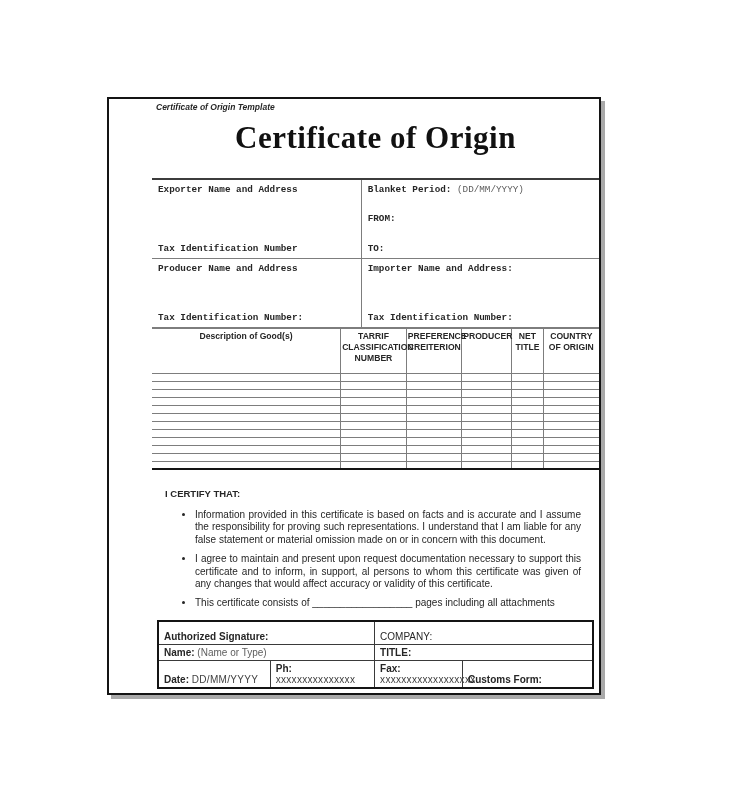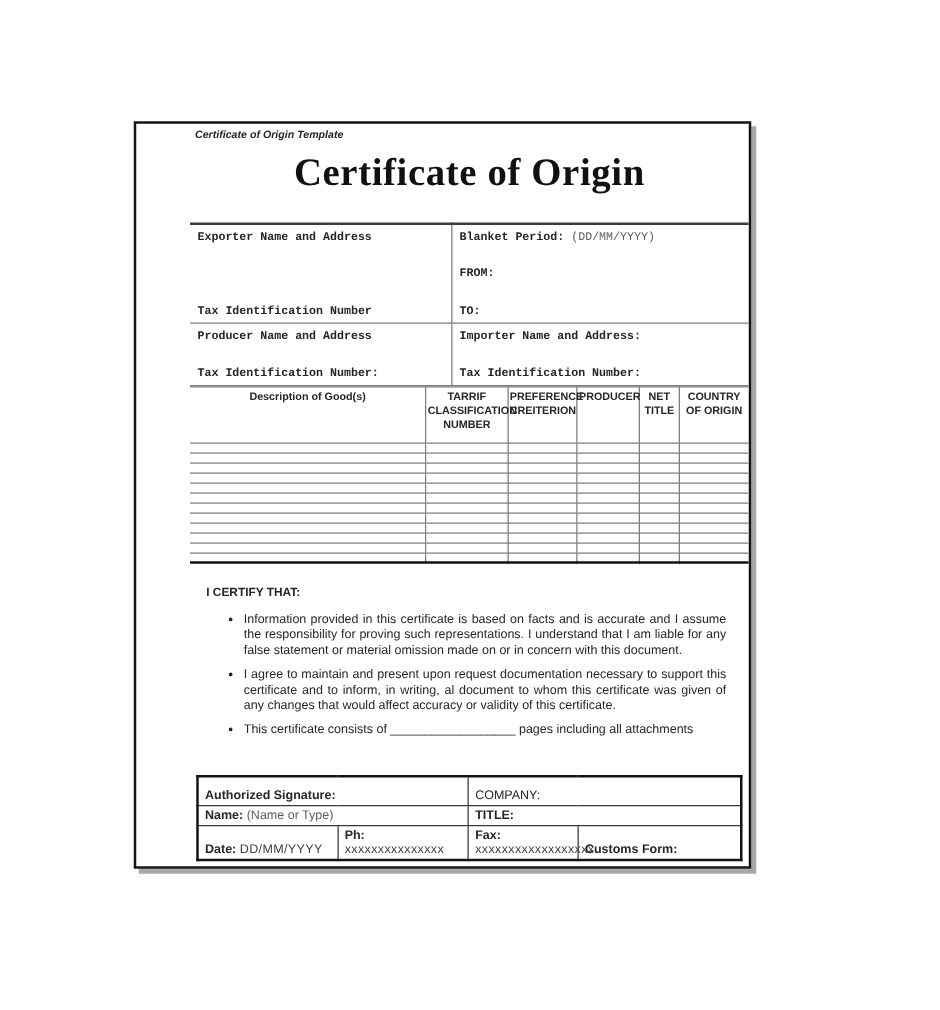--- a/index.html
+++ b/index.html
@@ -17,21 +17,21 @@
   }
   table{border-collapse:collapse;width:100%;table-layout:fixed;}
   td{vertical-align:top;box-sizing:border-box;}
   
   .parties{border-top:2px solid #3c3c3c;}
   .parties td{border:1px solid #7d7d7d;border-top:none;padding:4px 6px;font-size:9.3px;}
   .parties td:first-child{border-left:none;}
   .parties td:last-child{border-right:none;}
   .cell-col{display:flex;flex-direction:column;justify-content:space-between;height:100%;font-family:Liberation Mono, monospace;}
   .row-tall td{height:79px;}
-  .row-mid td{height:50px;}
+  .row-mid td{height:69px;}
   .b{font-weight:bold;}
   .hint{color:#5d5d5d;font-weight:normal;}
   
   .goods{border-top:1px solid #3c3c3c;border-bottom:2px solid #141414;}
   .goods th{
     border:1px solid #7d7d7d;font-size:8.6px;font-weight:bold;
     text-align:center;vertical-align:top;padding:2px 1px;line-height:1.3;height:40px;
   }
   .goods td{border:1px solid #7d7d7d;height:8px;padding:0;}
   .goods th:first-child,.goods td:first-child{border-left:none;}
@@ -217,21 +217,21 @@
           <td></td>
           <td></td>
         </tr>
       </tbody>
   </table>
 
   <div class="certify">
     <div class="certify-heading">I CERTIFY THAT:</div>
     <ul>
       <li>Information provided in this certificate is based on facts and is accurate and I assume the responsibility for proving such representations. I understand that I am liable for any false statement or material omission made on or in concern with this document.</li>
-      <li>I agree to maintain and present upon request documentation necessary to support this certificate and to inform, in writing, al document to whom this certificate was given of any changes that would affect accuracy or validity of this certificate.</li>
+      <li>I agree to maintain and present upon request documentation necessary to support this certificate and to inform, in support, al persons to whom this certificate was given of any changes that would affect accuracy or validity of this certificate.</li>
       <li>This certificate consists of __________________ pages including all attachments</li>
     </ul>
   </div>
 
   <div class="sig-wrap">
     <table class="sig">
       <colgroup>
         <col style="width:25.8%">
           <col style="width:24.0%">
           <col style="width:20.2%">

